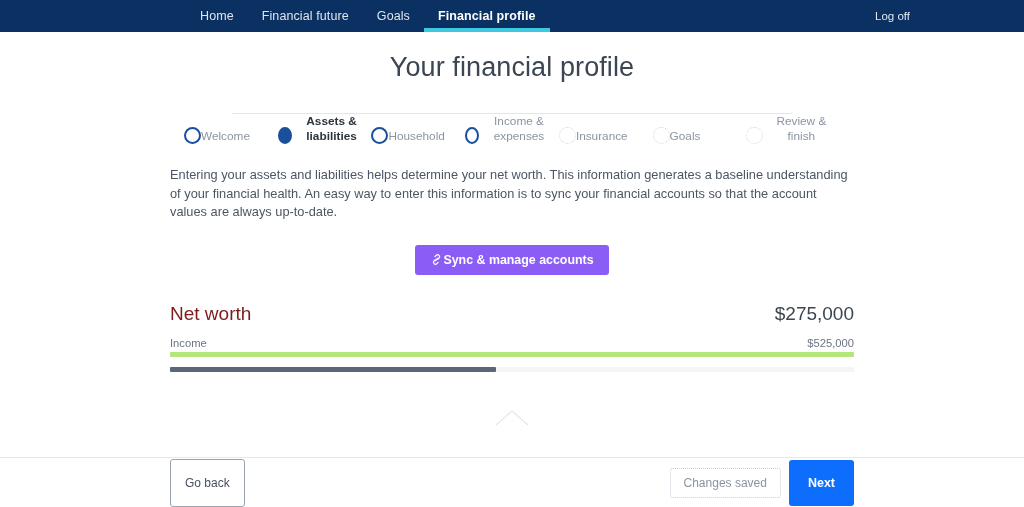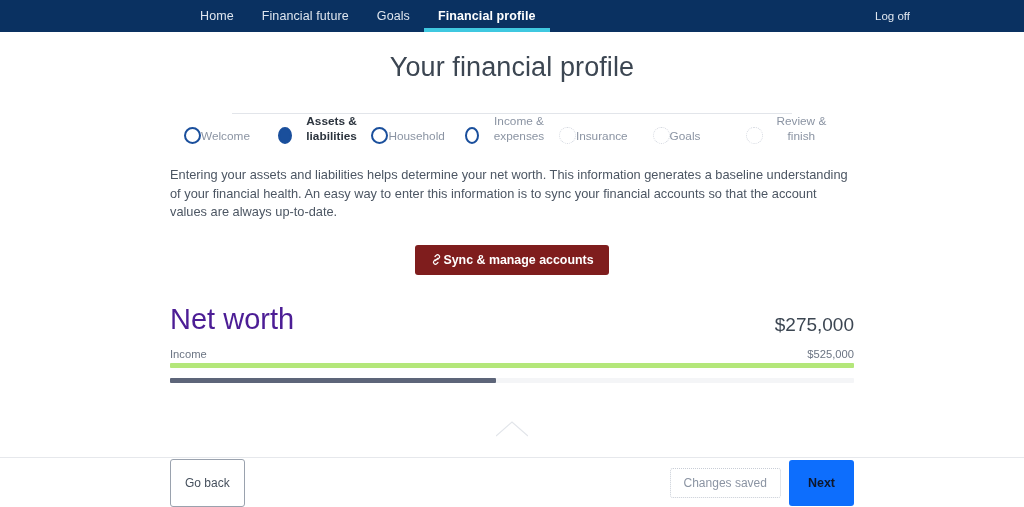--- a/index.html
+++ b/index.html
@@ -151,21 +151,21 @@
     color: #4c5663;
   }
 
   
   .sync-row {
     display: flex;
     justify-content: center;
     margin-top: 23px;
   }
   .btn-sync {
-    background: #7f1d1d;
+    background: #8b5cf6;
     color: #ffffff;
     border: none;
     border-radius: 3px;
     padding: 8px 15px;
     font-size: 12.4px;
     font-weight: bold;
     display: inline-flex;
     align-items: center;
     gap: 0;
     cursor: pointer;
@@ -174,23 +174,23 @@
   .link-icon svg { display: block; }
 
   
   .networth-row {
     display: flex;
     align-items: flex-end;
     justify-content: space-between;
     margin-top: 28px;
   }
   .networth-title {
-    font-size: 29px;
+    font-size: 19px;
     font-weight: normal;
-    color: #4c1d95;
+    color: #7f1d1d;
   }
   .networth-value {
     font-size: 19px;
     color: #3c4652;
   }
 
   .bars { margin-top: 12px; }
   .bar-block { margin-bottom: 10px; }
   .bar-head {
     display: flex;
@@ -259,21 +259,21 @@
   .saved-pill {
     border: 1px dotted #c8cdd6;
     border-radius: 3px;
     color: #8b94a3;
     font-size: 12px;
     padding: 7px 13px;
     background: #ffffff;
   }
   .btn-next {
     background: #0d6efd;
-    color: #0f172a;
+    color: #ffffff;
     border: none;
     border-radius: 3px;
     font-size: 12.5px;
     font-weight: bold;
     padding: 16px 19px;
     cursor: pointer;
     font-family: "Liberation Sans", sans-serif;
   }
 </style>
 </head>

